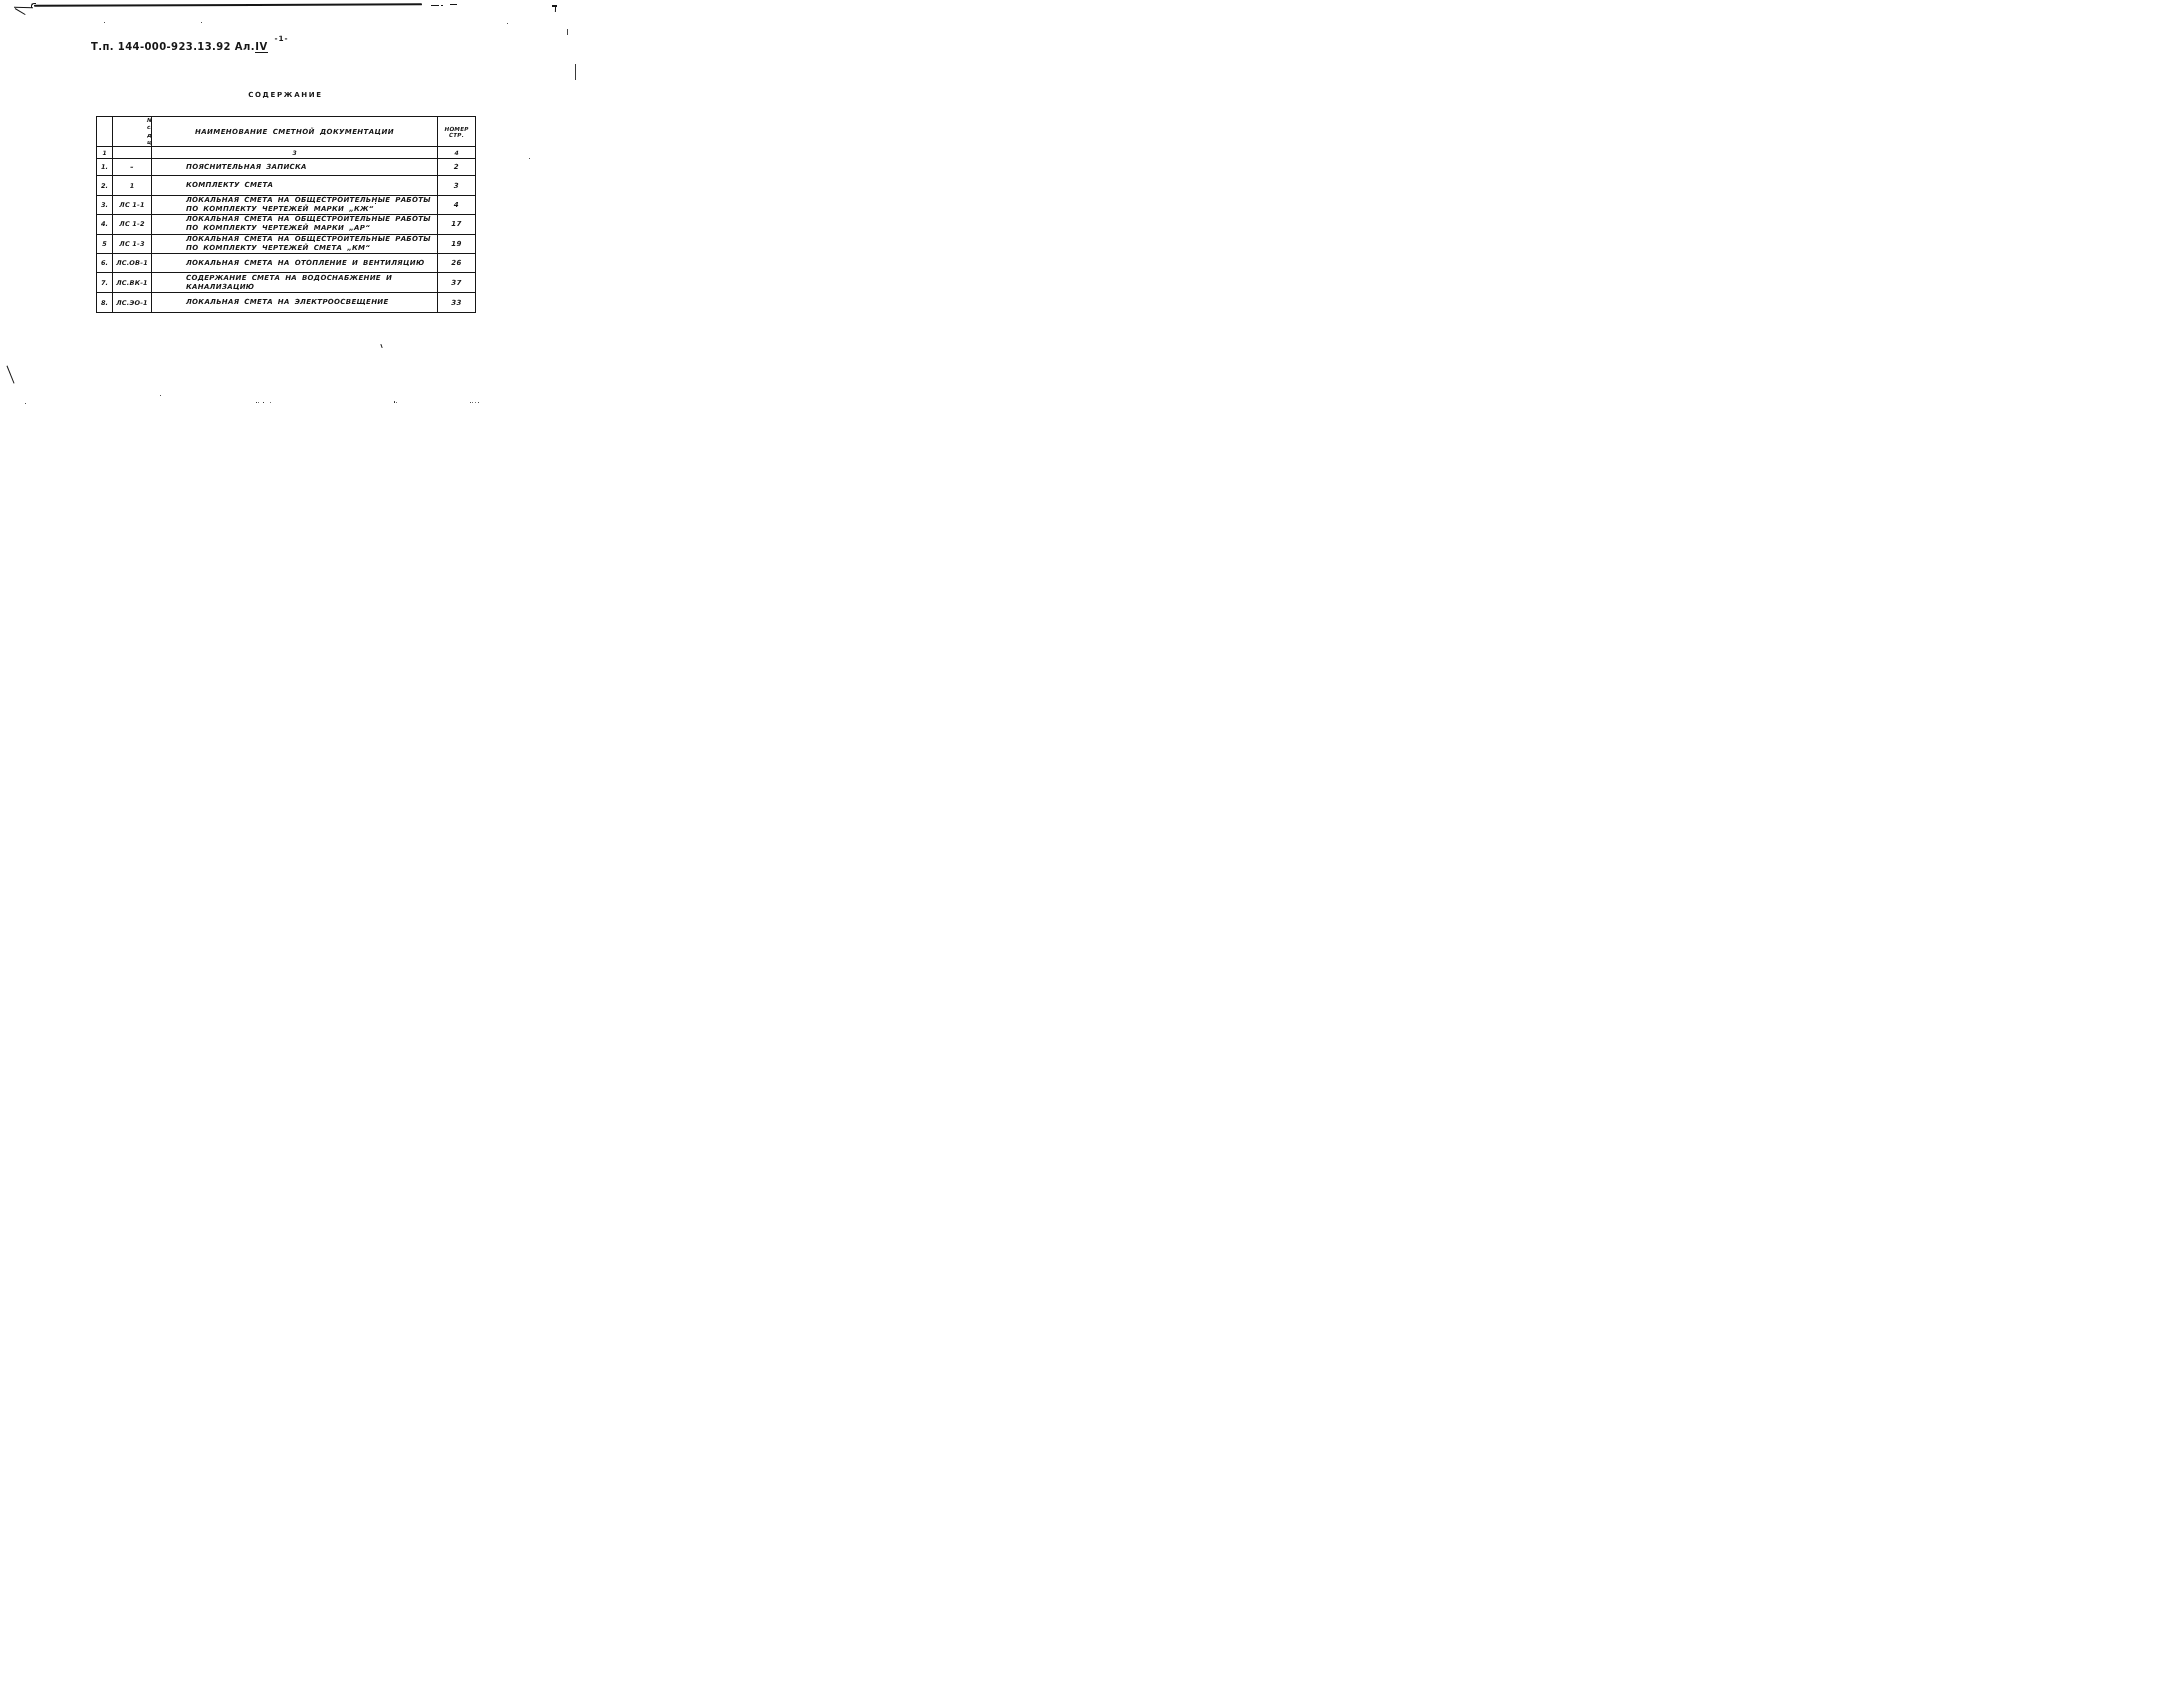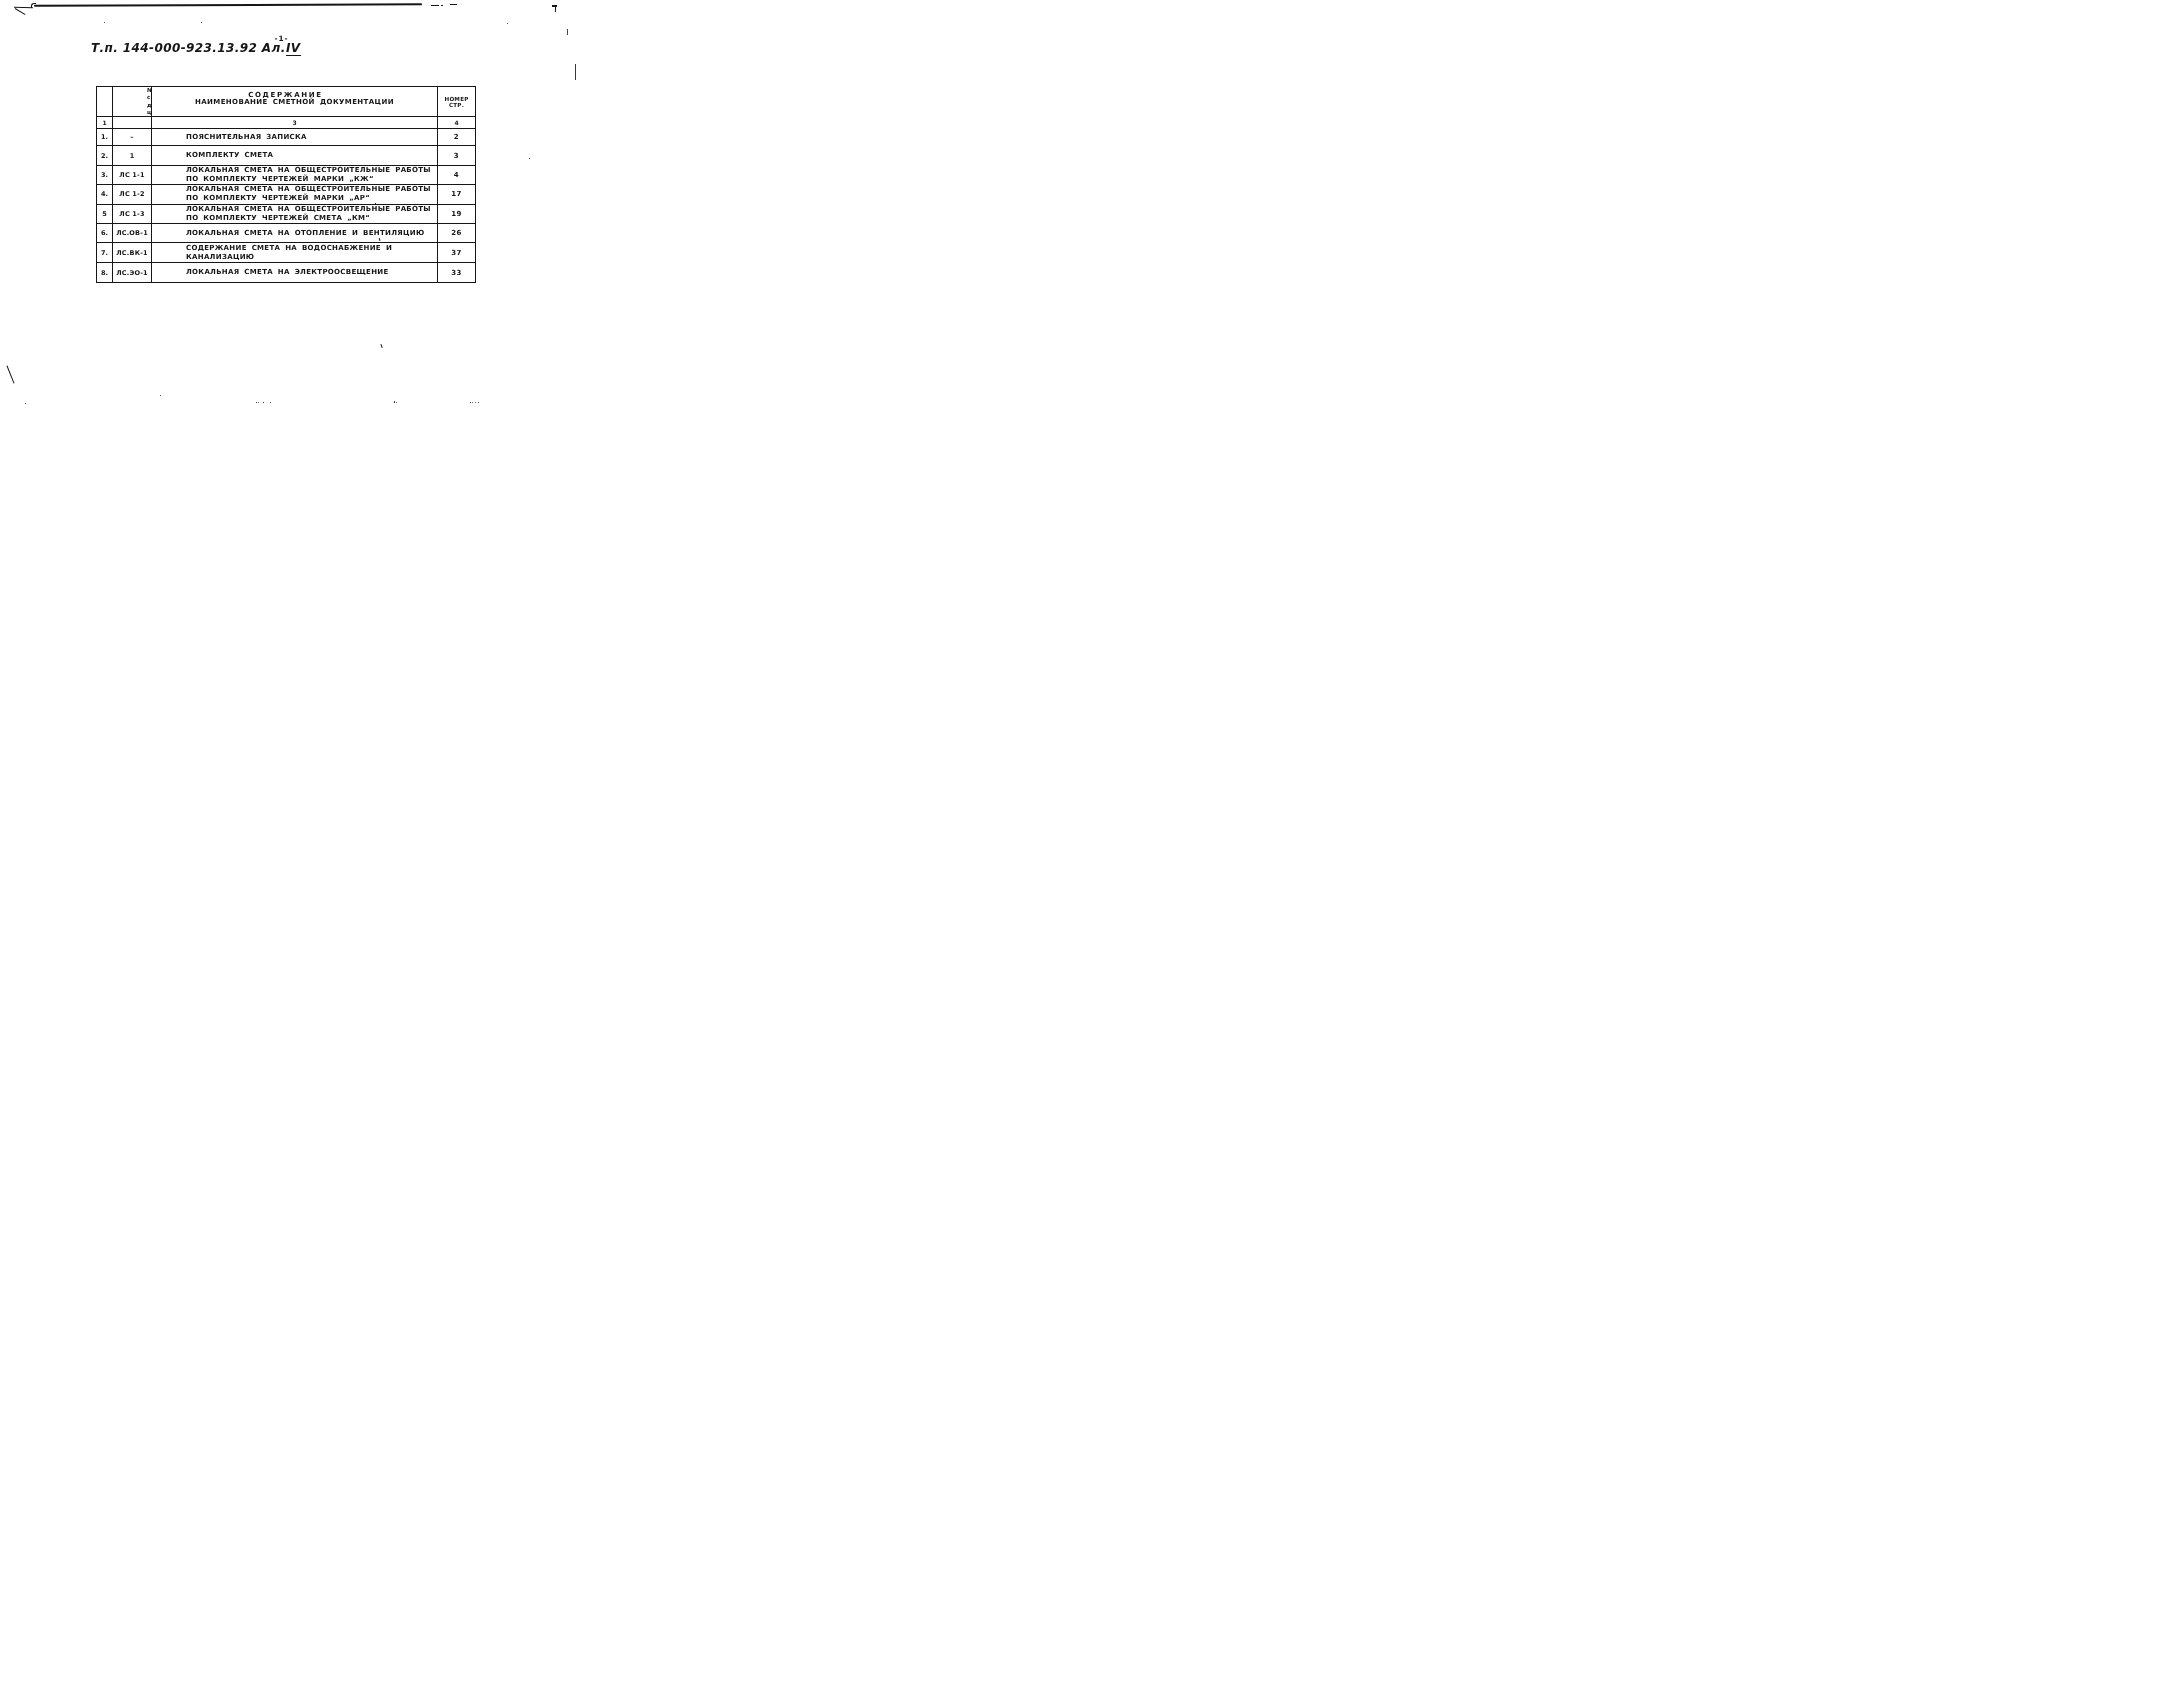--- a/index.html
+++ b/index.html
@@ -5,37 +5,37 @@
   :root { --ink:#161616; --paper:#ffffff; }
   html,body { margin:0; padding:0; background:var(--paper); }
   .page {
     position:relative; width:579px; height:425px; background:var(--paper);
     font-family:"DejaVu Sans", sans-serif; color:var(--ink); overflow:hidden;
   }
   .mark { position:absolute; background:var(--ink); }
 
   
   .doc-code {
-    position:absolute; left:91px; top:41px; font-size:12px; font-weight:bold;
-    letter-spacing:0.4px; white-space:nowrap;font-style:italic;
+    position:absolute; left:91px; top:41px; font-size:10px; font-weight:bold;
+    letter-spacing:0.4px; white-space:nowrap;
   }
   .doc-code .roman { border-bottom:1.1px solid var(--ink); padding:0 0.4px 0 0.4px; }
   .page-num {
     position:absolute; left:264px; top:34px; width:35px; text-align:center;
     font-size:7.3px; font-weight:bold; letter-spacing:0.9px;
   }
   .title {
     position:absolute; left:225px; top:91px; width:121px; text-align:center;
     font-size:7px; font-weight:bold; letter-spacing:1.7px; white-space:nowrap;
   }
 
   
   table.toc {
-    position:absolute; left:96px; top:86px; width:379px;
-    border-collapse:collapse; table-layout:fixed;
+    position:absolute; left:96px; top:116px; width:379px;
+    border-collapse:collapse; table-layout:fixed;font-style:italic;
   }
   table.toc, table.toc td { border:1.3px solid var(--ink); }
   table.toc { border-width:1.7px; }
   table.toc td {
     font-weight:bold; color:var(--ink); vertical-align:middle;
     padding:0; overflow:hidden;
   }
   col.c-num  { width:16px;  }
   col.c-doc  { width:39px;  }
   col.c-name { width:286px; }

